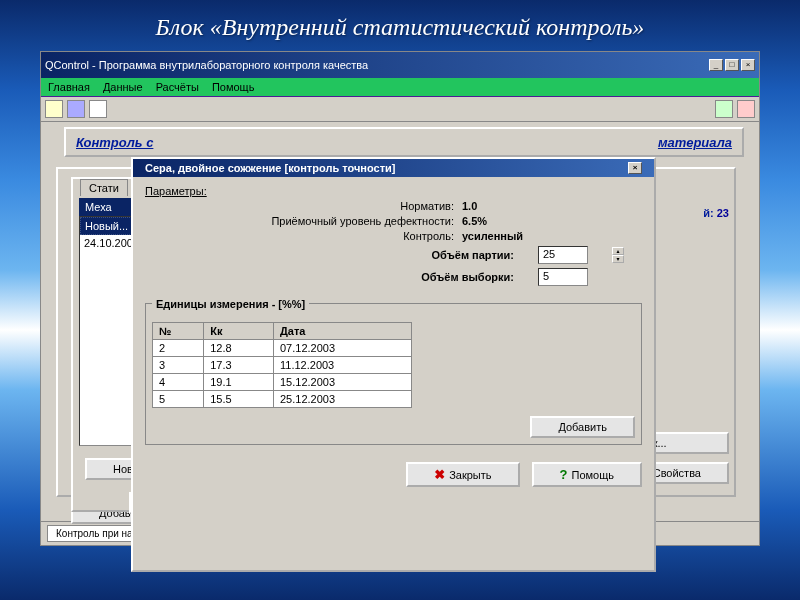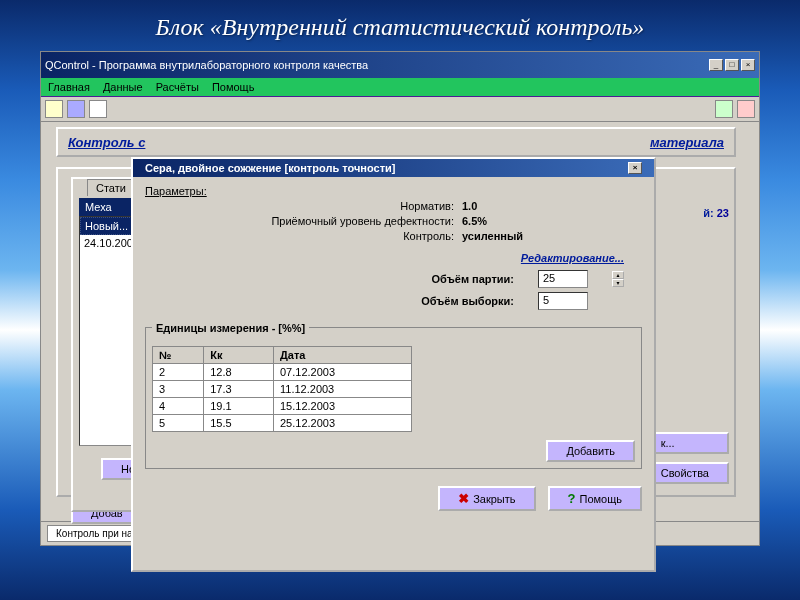--- a/index.html
+++ b/index.html
@@ -9,29 +9,29 @@
 .titlebar{background:linear-gradient(90deg,#0a2464,#3a6bb8);color:#fff;padding:7px 4px;display:flex;justify-content:space-between;align-items:center;font-size:11px}
 .titlebar-btns{display:flex;gap:2px}
 .tbtn{width:14px;height:12px;background:#d4d0c8;border:1px solid #fff;border-right-color:#555;border-bottom-color:#555;font-size:8px;text-align:center;line-height:10px;color:#000}
 .menubar{background:#22c55e;padding:2px 4px;display:flex;gap:7px;border-bottom:1px solid #4c1d95}
 .menubar span{padding:1px 3px}
 .toolbar{background:#d4d0c8;padding:3px 4px;display:flex;gap:4px;border-bottom:1px solid #888;align-items:center}
 .ticon{width:18px;height:18px;border:1px solid #888;background:#fff;display:inline-block}
 .content{position:relative;padding:8px;height:420px}
 .link-text{color:#001b9c;text-decoration:underline;font-style:italic;font-weight:bold;font-size:13px}
 .bg-window{position:absolute;background:#d4d0c8;border:2px outset #fff}
-.bg1{left:15px;top:5px;width:680px;height:30px;z-index:1}
+.bg1{left:23px;top:5px;width:680px;height:30px;z-index:1}
 .bg2{left:15px;top:45px;width:680px;height:330px;z-index:1}
 .list-window{position:absolute;left:30px;top:55px;width:230px;height:335px;background:#d4d0c8;border:2px outset #fff;z-index:5}
-.list-tab{background:#d4d0c8;display:inline-block;padding:2px 8px;border:1px solid #888;border-bottom:none;margin-left:14px}
+.list-tab{background:#d4d0c8;display:inline-block;padding:2px 8px;border:1px solid #888;border-bottom:none;margin-left:7px}
 .list-header{background:#0a2464;color:#fff;padding:3px 6px;margin:2px 6px 0 6px}
 .list-body{background:#fff;margin:0 6px 6px 6px;height:230px;border:1px inset #888}
 .list-item{padding:2px 4px}
 .list-item.sel{background:#0a2464;color:#fff;border:1px dotted #fff3}
-.btn{background:#c4b5fd;border:2px outset #fff;padding:3px 18px;cursor:pointer;display:inline-flex;align-items:center;gap:4px}
+.btn{background:#e5e5e5;border:2px outset #fff;padding:3px 26px;cursor:pointer;display:inline-flex;align-items:center;gap:4px}
 .btnrow{display:flex;gap:8px;justify-content:center;padding:6px}
 .modal{position:absolute;left:90px;top:35px;width:525px;height:415px;background:#d4d0c8;border:2px outset #fff;z-index:10}
 .modal-title{background:linear-gradient(90deg,#0a2464,#3a6bb8);color:#fff;padding:3px 12px;display:flex;justify-content:space-between;align-items:center;font-weight:bold}
 .modal-body{padding:8px 12px}
 .params-row{display:flex;align-items:flex-end;margin:3px 0;font-weight:bold}
 .params-row .lbl{flex:1;text-align:right;padding-right:8px;font-weight:normal}
 .edit-link{text-align:right;color:#001b9c;font-style:italic;font-weight:bold;text-decoration:underline;margin:10px 18px 6px 0}
 .field-row{display:flex;align-items:center;justify-content:flex-end;gap:24px;margin:4px 18px}
 .input{background:#fff;border:1px inset #888;padding:1px 4px;width:50px;display:inline-block;height:18px}
 .spinner{display:flex;flex-direction:column}
@@ -126,21 +126,20 @@
           </div>
         <div class="params-row">
             <span class="lbl">Приёмочный уровень дефектности:</span>
             <span style="width:180px">6.5%</span>
           </div>
         <div class="params-row">
             <span class="lbl">Контроль:</span>
             <span style="width:180px">усиленный</span>
           </div>
 
-        <div class="edit-link">Редактирование...</div>
 
         <div class="field-row">
           <span style="font-weight:bold">Объём партии:</span>
           <span class="input">25</span>
           <div class="spinner">
               <div>▴</div>
               <div>▾</div>
             </div>
         </div>
         <div class="field-row">

